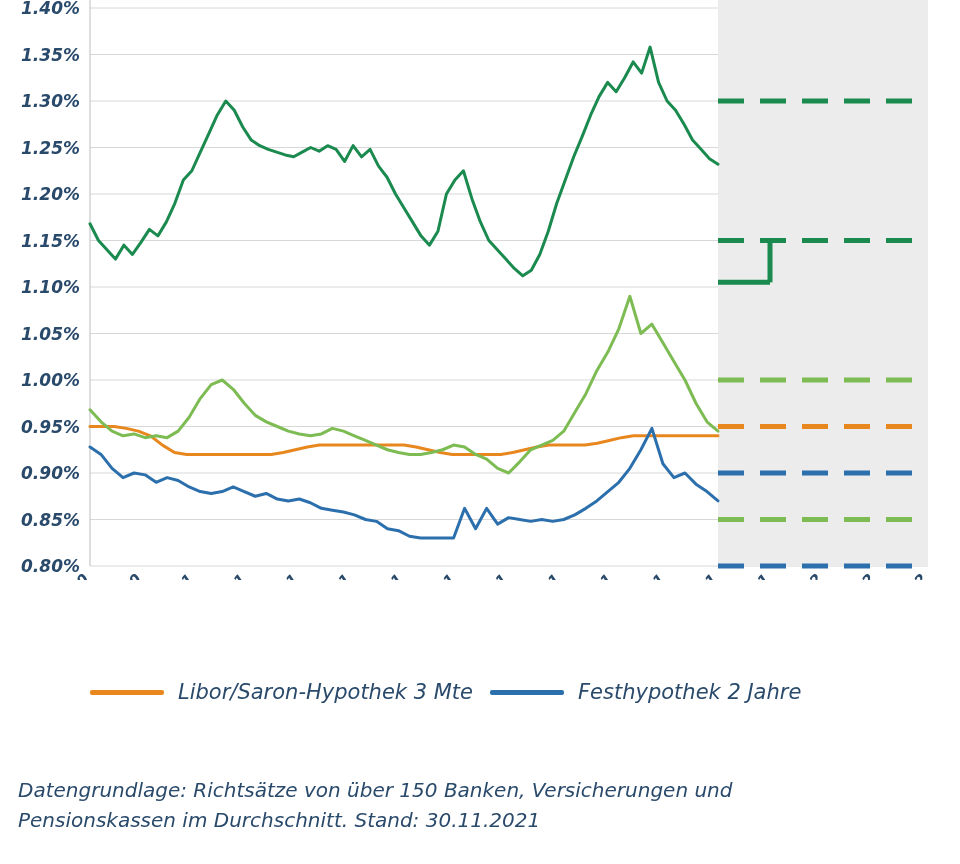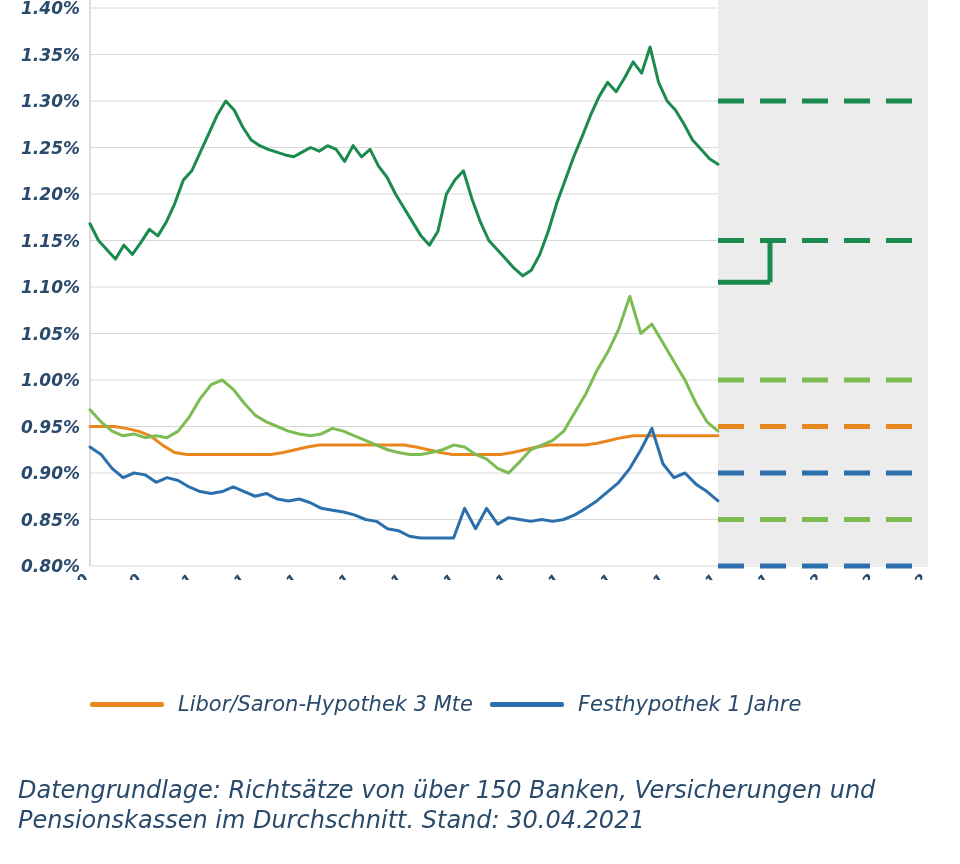--- a/index.html
+++ b/index.html
@@ -46,21 +46,21 @@
   .legend {
     position: absolute;
     left: 0;
     top: 680px;
     width: 960px;
     height: 90px;
   }
   .legend-row {
     display: flex;
     flex-direction: row;
-    align-items: flex-end;
+    align-items: flex-start;
     height: 36px;
     padding-left: 90px;
     box-sizing: border-box;
   }
   .legend-item {
     display: flex;
     flex-direction: row;
     align-items: center;
   }
   .legend-item.first { width: 400px; }
@@ -76,21 +76,21 @@
     color: #2a4a6b;
     font-style: italic;
     font-family: "DejaVu Sans", sans-serif;
     white-space: nowrap;
   }
   .footnote {
     position: absolute;
     left: 18px;
     top: 775px;
     width: 920px;
-    font-size: 24px;
+    font-size: 20px;
     line-height: 30px;
     color: #2a4a6b;
     font-style: italic;
     font-family: "DejaVu Sans", sans-serif;
   }
 </style>
 </head>
 <body>
 
 <div id="chart-root">
@@ -169,23 +169,23 @@
   </div>
 
   <div class="legend">
     <div class="legend-row">
       <div class="legend-item first">
         <span class="legend-swatch" style="background:#e8871e"></span>
         <span class="legend-label">Libor/Saron-Hypothek 3 Mte</span>
       </div>
       <div class="legend-item">
         <span class="legend-swatch" style="background:#2c6fad"></span>
-        <span class="legend-label">Festhypothek 1 Jahre</span>
+        <span class="legend-label">Festhypothek 2 Jahre</span>
       </div>
     </div>
   </div>
 
   <div class="footnote">
     <div>Datengrundlage: Richtsätze von über 150 Banken, Versicherungen und</div>
-    <div>Pensionskassen im Durchschnitt. Stand: 30.04.2021</div>
+    <div>Pensionskassen im Durchschnitt. Stand: 30.11.2021</div>
   </div>
 
 </div>
 
 </body></html>

